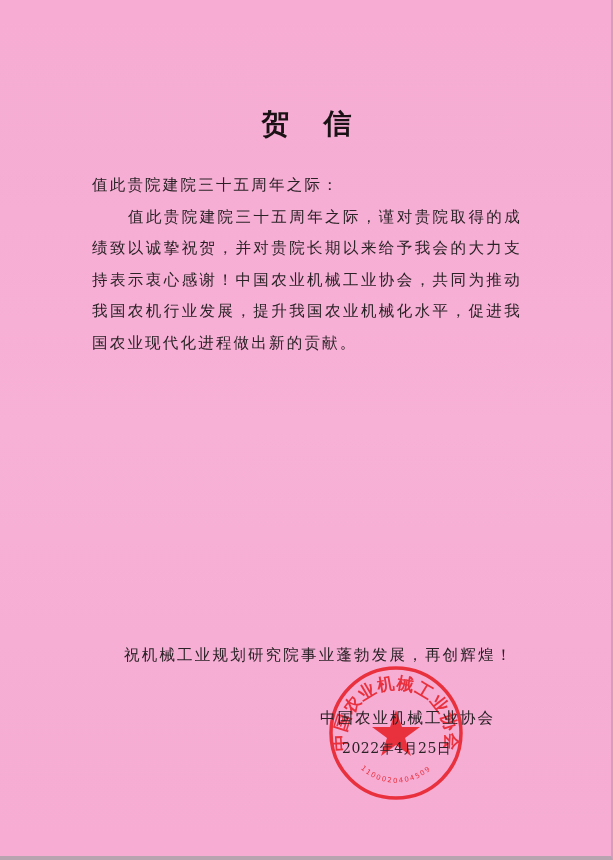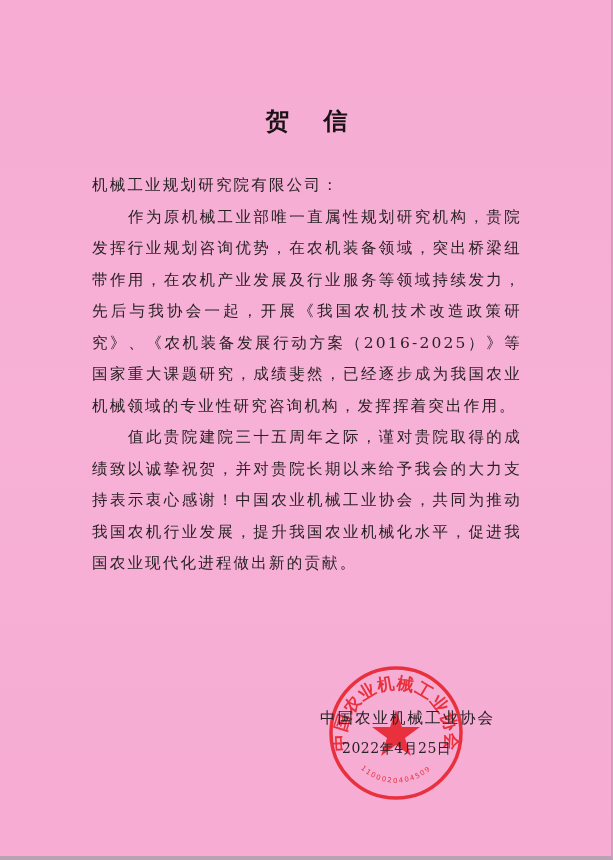--- a/index.html
+++ b/index.html
@@ -25,21 +25,21 @@
     border-bottom: 4px solid #b8a4b0;
   }
   .title {
     position: absolute;
     top: 105px;
     left: 0;
     width: 613px;
     text-align: center;
     font-family: "DejaVu Sans", sans-serif;
     font-weight: bold;
-    font-size: 24px;
+    font-size: 28px;
     letter-spacing: 34px;
     padding-left: 34px;
     box-sizing: border-box;
     color: #1a1214;
   }
   .body-text {
     position: absolute;
     left: 92px;
     top: 170px;
     width: 430px;
@@ -91,25 +91,25 @@
   }
 </style>
 </head>
 <body>
 
 <div class="page">
 
   <div class="title">贺信</div>
 
   <div class="body-text">
-    <p class="greeting">机械工业规划研究院有限公司：</p>
-    <p class="indent">作为原机械工业部唯一直属性规划研究机构，贵院发挥行业规划咨询优势，在农机装备领域，突出桥梁纽带作用，在农机产业发展及行业服务等领域持续发力，先后与我协会一起，开展《我国农机技术改造政策研究》、《农机装备发展行动方案（2016-2025）》等国家重大课题研究，成绩斐然，已经逐步成为我国农业机械领域的专业性研究咨询机构，发挥挥着突出作用。</p>
+    <p class="greeting">值此贵院建院三十五周年之际：</p>
     <p class="indent">值此贵院建院三十五周年之际，谨对贵院取得的成绩致以诚挚祝贺，并对贵院长期以来给予我会的大力支持表示衷心感谢！中国农业机械工业协会，共同为推动我国农机行业发展，提升我国农业机械化水平，促进我国农业现代化进程做出新的贡献。</p>
   </div>
 
+  <div class="closing">祝机械工业规划研究院事业蓬勃发展，再创辉煌！</div>
 
   <svg class="stamp" viewBox="0 0 138 138" xmlns="http://www.w3.org/2000/svg">
     <defs>
       <path id="arcTop" d="M 22 92 A 50 50 0 1 1 116 92" fill="none"></path>
       <path id="arcBottom" d="M 26 96 A 52 52 0 0 0 112 96" fill="none"></path>
     </defs>
     <circle cx="69" cy="69" r="65" fill="none" stroke="#e8202a" stroke-width="3.5"></circle>
     <text font-family="DejaVu Sans, sans-serif" font-size="17" fill="#e8202a" font-weight="bold" letter-spacing="1">
       <textPath href="#arcTop" startOffset="50%" text-anchor="middle">中国农业机械工业协会</textPath>
     </text>

